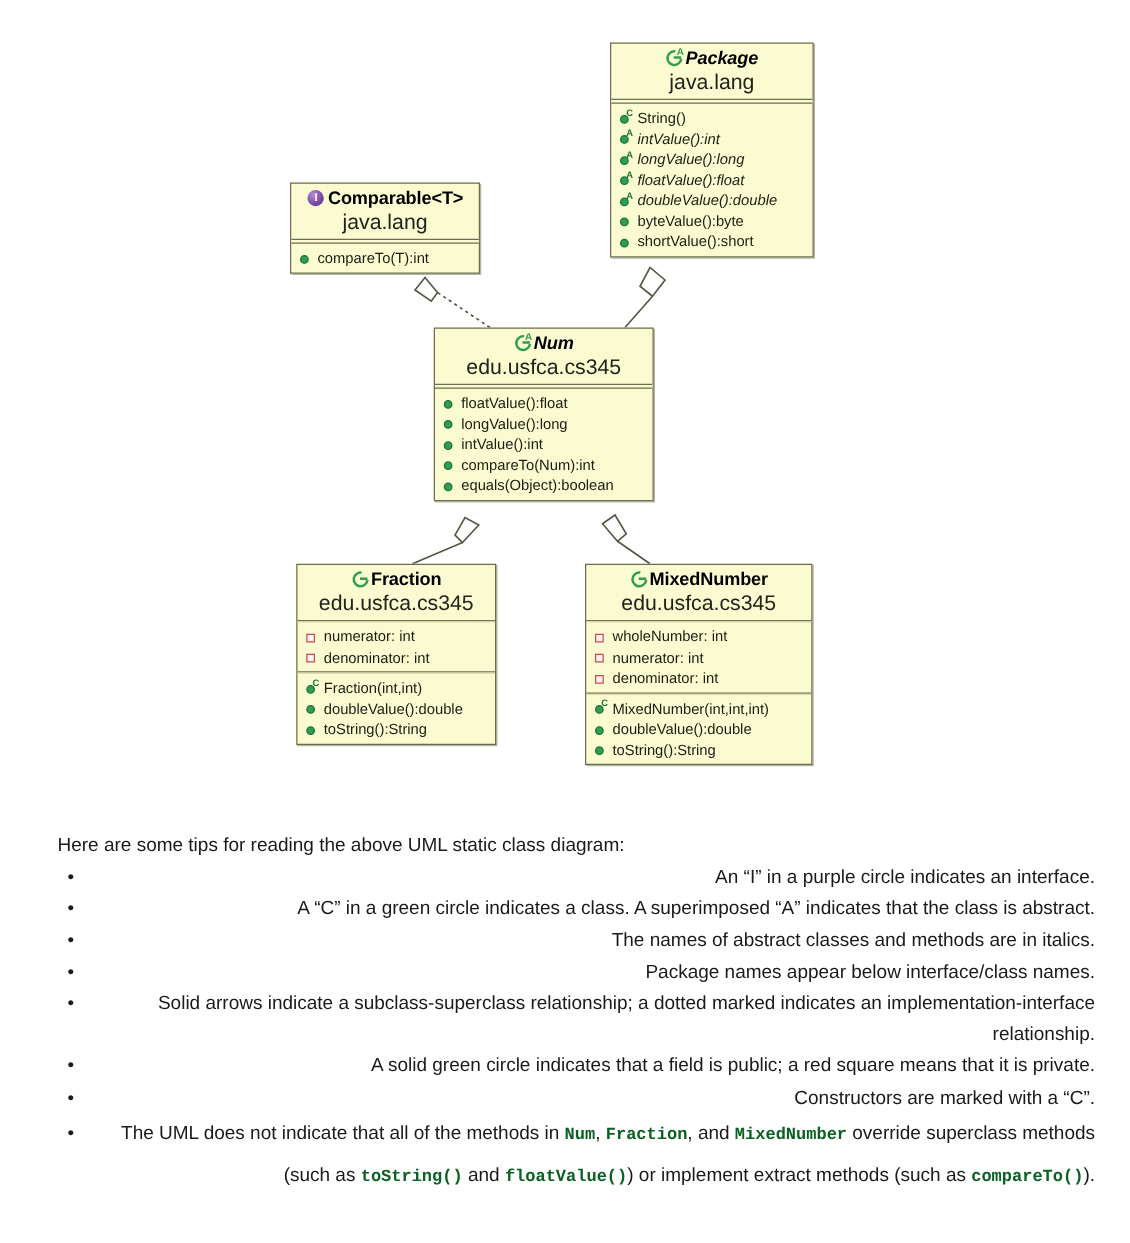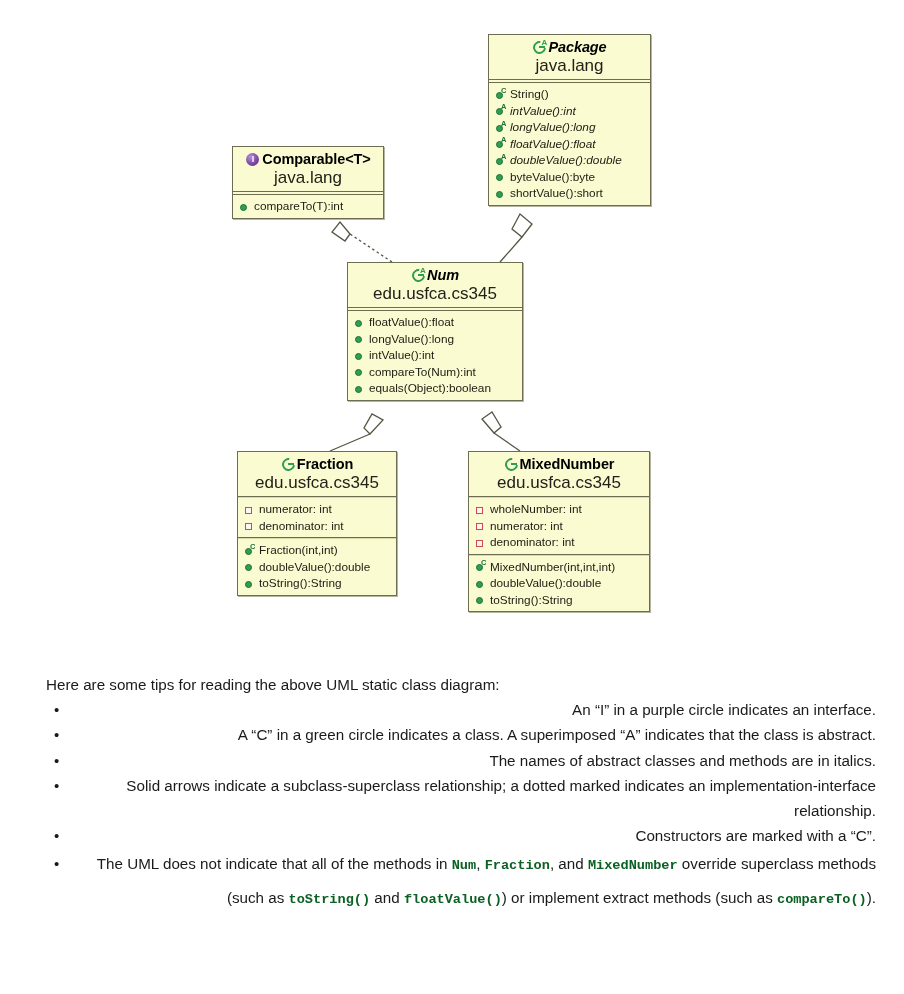--- a/index.html
+++ b/index.html
@@ -180,21 +180,21 @@
   
   #prose {
     position: absolute;
     left: 46px;
     top: 664px;
     width: 830px;
     font-size: 15.2px;
     line-height: 25.2px;
     color: #1a1a1a;
   }
-  #prose .lead { margin: 8px 0 0 0; }
+  #prose .lead { margin: 0 0 0 0; }
   #prose ul {
     list-style: none;
     margin: 0;
     padding: 0;
     text-align: right;
   }
   #prose li {
     position: relative;
     padding-left: 22px;
     margin: 0;
@@ -460,17 +460,19 @@
     </div>
   </div>
 </div>
 
 <div id="prose">
   <div class="lead">Here are some tips for reading the above UML static class diagram:</div>
   <ul>
     <li>An “I” in a purple circle indicates an interface.</li>
     <li>A “C” in a green circle indicates a class. A superimposed “A” indicates that the class is abstract.</li>
     <li>The names of abstract classes and methods are in italics.</li>
+    <li>Package names appear below interface/class names.</li>
     <li>Solid arrows indicate a subclass-superclass relationship; a dotted marked indicates an implementation-interface relationship.</li>
+    <li>A solid green circle indicates that a field is public; a red square means that it is private.</li>
     <li>Constructors are marked with a “C”.</li>
     <li class="lastli"><span>The UML does not indicate that all of the methods in </span><span class="code">Num</span><span>, </span><span class="code">Fraction</span><span>, and </span><span class="code">MixedNumber</span><span> override superclass methods (such as </span><span class="code">toString()</span><span> and </span><span class="code">floatValue()</span><span>) or implement extract methods (such as </span><span class="code">compareTo()</span><span>).</span></li>
   </ul>
 </div>
 
 </body></html>

